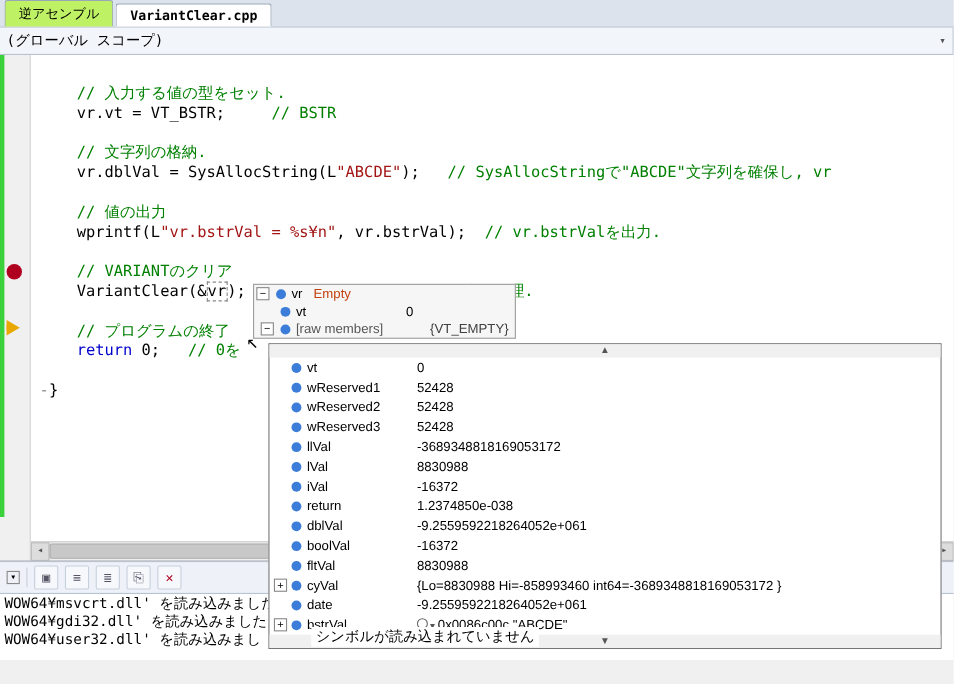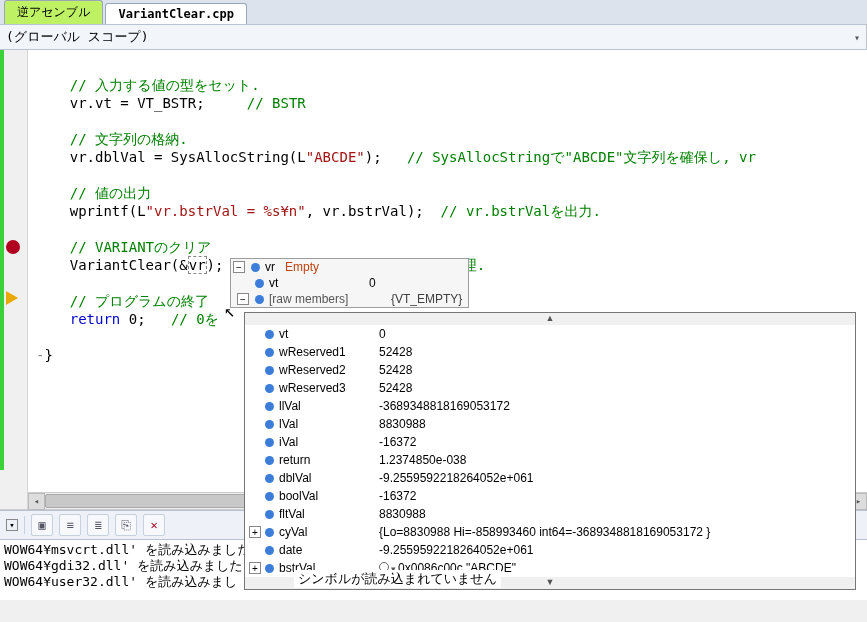--- a/index.html
+++ b/index.html
@@ -157,21 +157,21 @@
     font-family:"MS Gothic",monospace;
     font-size:13px;
     padding:2px 4px;
     line-height:16px;
     white-space:pre;
     height:60px;
     overflow:hidden;
   }
   .output-right {
     position:absolute;
-    left:294px; top:570px;
+    left:283px; top:570px;
     font-family:"MS Gothic",monospace;
     font-size:13px;
     background:#fff;
     padding:0 4px;
   }
 </style>
 </head>
 <body>
 
 <div class="tabs">

